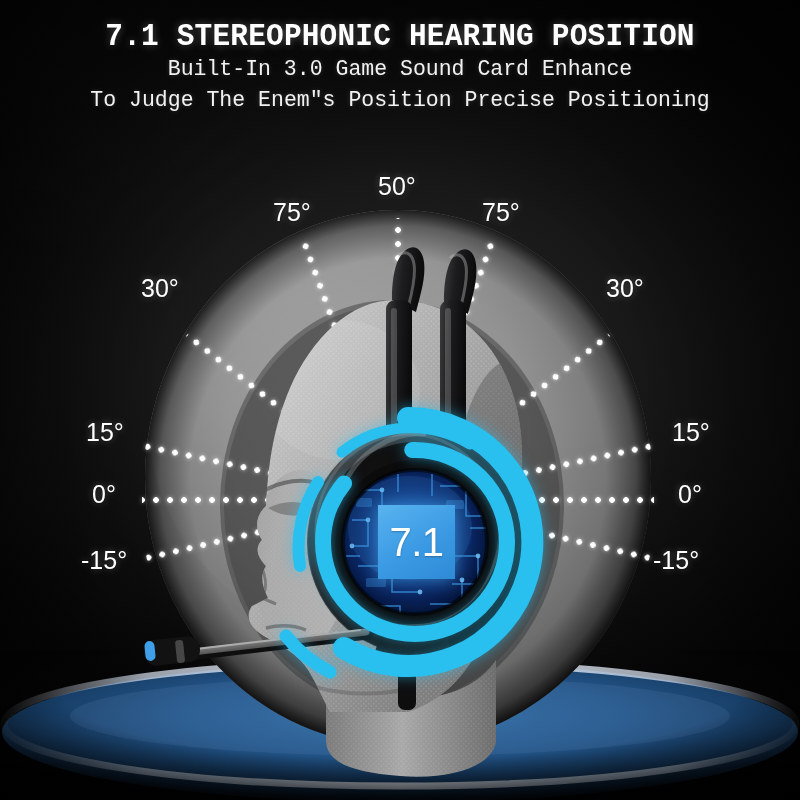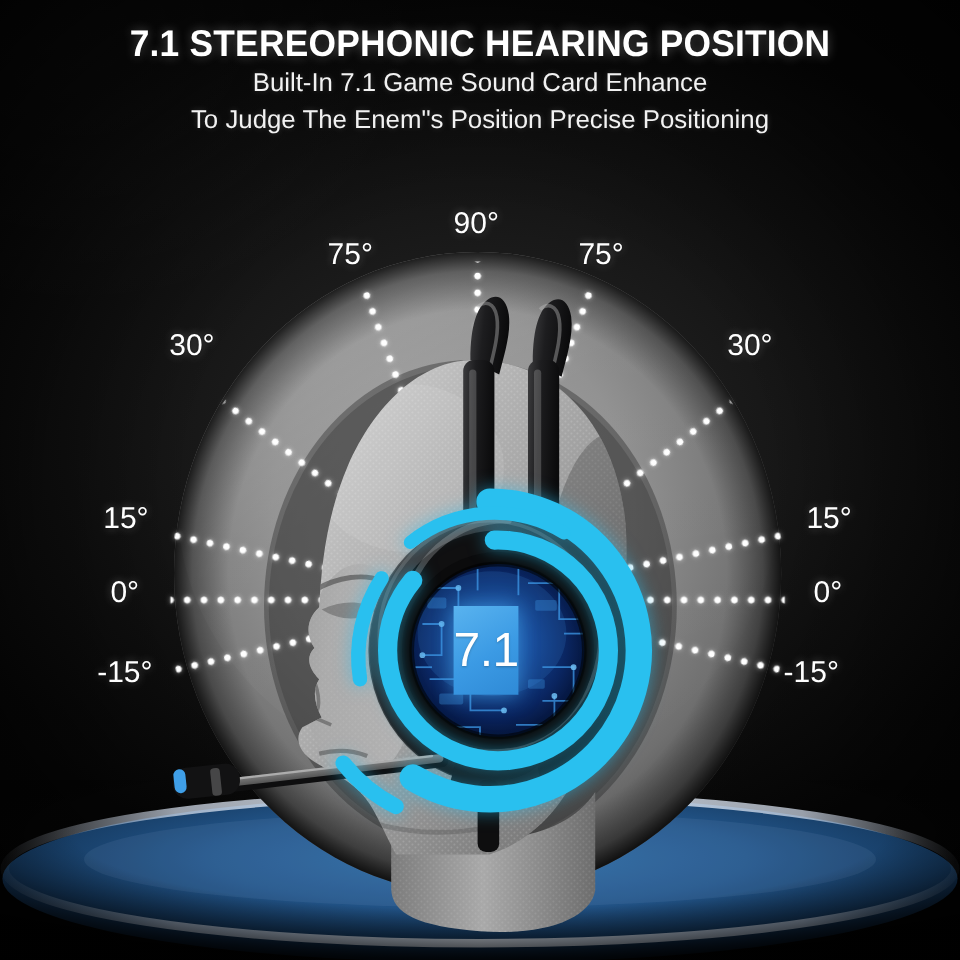--- a/index.html
+++ b/index.html
@@ -14,21 +14,21 @@
   .bg-base{position:absolute;inset:0;
     background:
       radial-gradient(ellipse 62% 48% at 50% 46%, #262626 0%, #1a1a1a 42%, #101010 70%, #070707 100%),
       linear-gradient(180deg,#0d0d0d 0%,#121212 45%,#0a0a0a 100%);}
   .bg-vignette{position:absolute;inset:0;
     background:radial-gradient(ellipse 75% 70% at 50% 50%, rgba(0,0,0,0) 40%, rgba(0,0,0,.55) 78%, rgba(0,0,0,.88) 100%);}
   .corner-sheen{position:absolute;left:-8%;top:-10%;width:55%;height:45%;
     background:radial-gradient(ellipse at 30% 30%, rgba(255,255,255,.035), rgba(255,255,255,0) 65%);}
 
   
-  .headings{position:absolute;left:0;top:0;width:800px;text-align:center;z-index:40;}
+  .headings{position:absolute;left:0;top:0;width:800px;text-align:center;z-index:40;font-family:Liberation Mono, monospace;}
   .title{margin-top:20px;font-size:31px;font-weight:bold;color:#fff;
     letter-spacing:.2px;line-height:1.1;
     text-shadow:0 0 9px rgba(255,255,255,.30), 0 1px 2px rgba(0,0,0,.9);
     font-stretch:condensed;transform:scaleX(.95);}
   .subline{font-size:21.5px;color:#f2f2f2;line-height:1.42;font-weight:400;
     text-shadow:0 0 5px rgba(255,255,255,.18);}
 
   
   #halo-wrap{position:absolute;left:0;top:0;width:800px;height:800px;z-index:10;}
 
@@ -46,21 +46,21 @@
     white-space:nowrap;}
 
   
   #figure{position:absolute;left:0;top:0;width:800px;height:800px;z-index:20;}
 
   
   #rings{position:absolute;left:0;top:0;width:800px;height:800px;z-index:30;
     filter:drop-shadow(0 0 7px rgba(41,192,240,.55));}
 
   
-  .badge{position:absolute;left:378px;top:505px;width:54px;height:74px;
+  .badge{position:absolute;left:378px;top:505px;width:77px;height:74px;
     background:linear-gradient(150deg,#59b3ef 0%,#3b9ae4 55%,#2f8ad6 100%);
     z-index:34;display:flex;align-items:center;justify-content:center;
     box-shadow:0 0 16px rgba(70,170,235,.65);}
   .badge span{color:#fff;font-size:40px;font-weight:400;line-height:1;
     letter-spacing:-.5px;text-shadow:0 1px 2px rgba(0,0,0,.25);}
 
   
   #pedestal{position:absolute;left:0;bottom:0;width:800px;height:150px;z-index:8;}
 </style>
 </head>
@@ -360,33 +360,33 @@
         <path d="M286,636 A132,132 0 0 0 330,672" stroke-width="13"></path>
       </g>
     </svg>
   </div>
 
   <div class="badge">
     <span>7.1</span>
   </div>
 
   <div>
-    <div class="ang" style="left:378px;top:172px;">90°</div>
+    <div class="ang" style="left:378px;top:172px;">50°</div>
     <div class="ang" style="left:273px;top:198px;">75°</div>
     <div class="ang" style="left:482px;top:198px;">75°</div>
     <div class="ang" style="left:141px;top:274px;">30°</div>
     <div class="ang" style="left:606px;top:274px;">30°</div>
     <div class="ang" style="left:86px;top:418px;">15°</div>
     <div class="ang" style="left:672px;top:418px;">15°</div>
     <div class="ang" style="left:92px;top:480px;">0°</div>
     <div class="ang" style="left:678px;top:480px;">0°</div>
     <div class="ang" style="left:81px;top:546px;">-15°</div>
     <div class="ang" style="left:653px;top:546px;">-15°</div>
   </div>
 
   <div class="headings">
     <div class="title">7.1 STEREOPHONIC HEARING POSITION</div>
-    <div class="subline">Built-In 7.1 Game Sound Card Enhance</div>
+    <div class="subline">Built-In 3.0 Game Sound Card Enhance</div>
     <div class="subline">To Judge The Enem"s Position Precise Positioning</div>
   </div>
 
   <div class="bg-vignette"></div>
 </div>
 
 </body></html>

